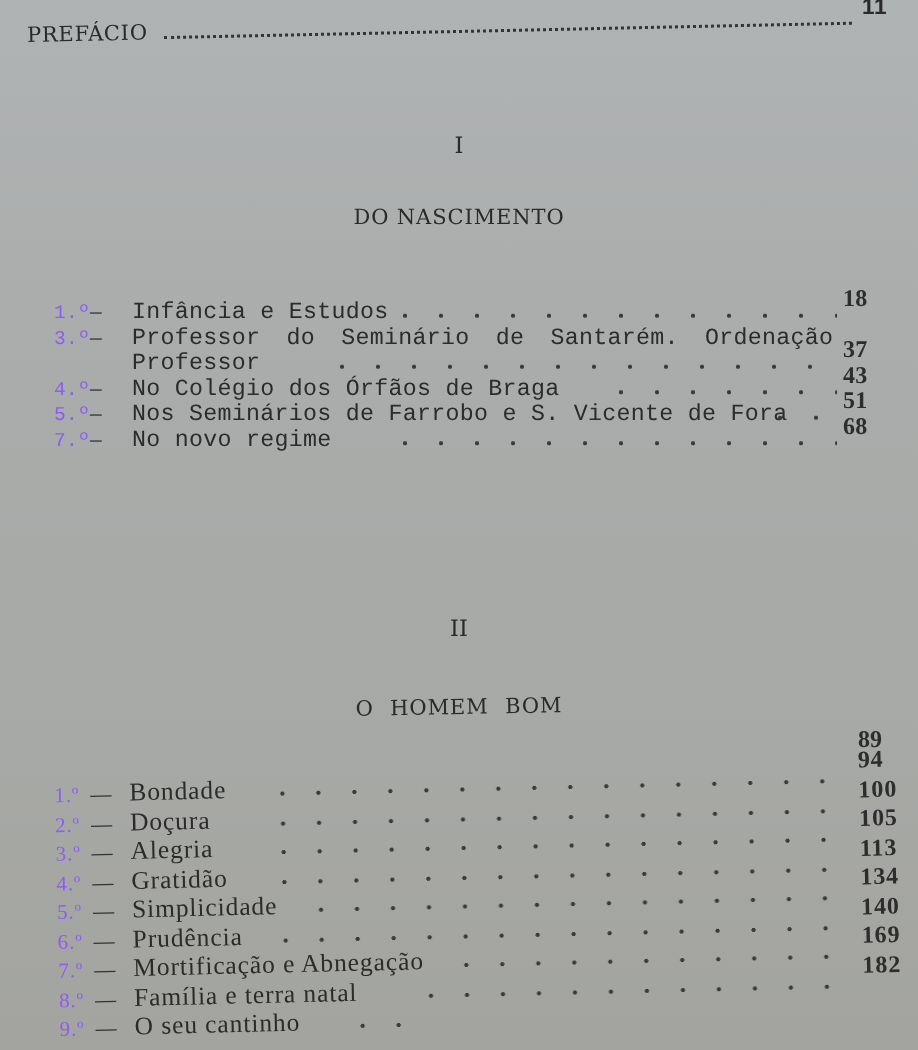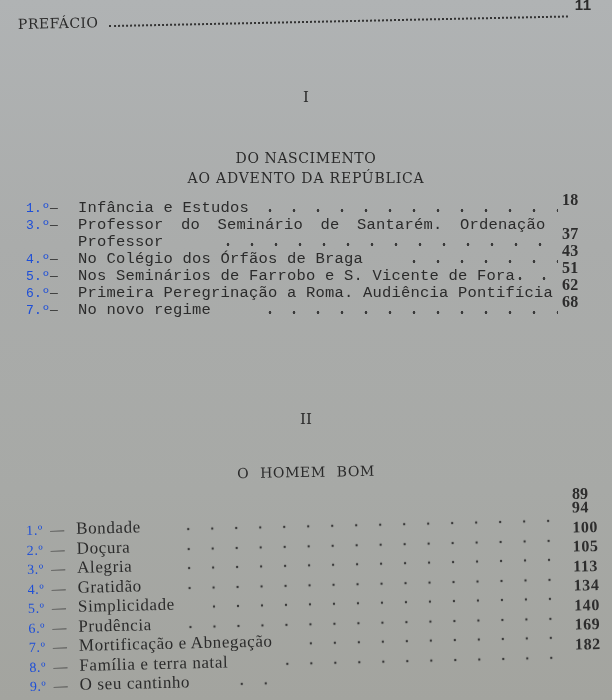--- a/index.html
+++ b/index.html
@@ -76,22 +76,23 @@
       height: 17px;
       font-family: "Liberation Mono", "DejaVu Sans Mono", monospace;
       font-size: 15.5px;
       line-height: 17px;
       letter-spacing: 0.2px;
       white-space: nowrap;
     }
     .toc-row .num {
       display: inline-block;
       width: 24px;
-      color: #1d4ed8;
+      color: #8b5cf6;
       font-size: 13px;
+      margin-left: 10px;
     }
     .toc-row .dash {
       display: inline-block;
       width: 28px;
       font-size: 13px;
       color: #333;
     }
     .toc-row .title {
       color: #2b2b2b;
     }
@@ -144,23 +145,22 @@
 
 <div class="page">
 
   <div class="preface">
     <span class="label">PREFÁCIO</span>
     <span class="leader"></span>
     <span class="page-num">11</span>
   </div>
 
   <div class="roman" style="top:88px;">I</div>
-  <div class="section-title" style="top:148px;">
+  <div class="section-title" style="top:135px;">
     <div>DO NASCIMENTO</div>
-    <div style="letter-spacing:0.8px;">AO ADVENTO DA REPÚBLICA</div>
   </div>
 
   <div class="toc toc1" style="top:200px;">
     <div class="toc-row">
       <span class="num">1.º</span><span class="dash">—</span><span class="title">Infância e Estudos</span>
       <span class="dotfill" style="left:232px;width:300px;"></span>
       <span class="pg">18</span>
     </div>
     <div class="toc-row">
       <span class="num">3.º</span><span class="dash">—</span><span class="title" style="word-spacing:8px;">Professor do Seminário de Santarém. Ordenação</span>
@@ -174,24 +174,20 @@
       <span class="num">4.º</span><span class="dash">—</span><span class="title">No Colégio dos Órfãos de Braga</span>
       <span class="dotfill" style="left:376px;width:156px;"></span>
       <span class="pg">43</span>
     </div>
     <div class="toc-row">
       <span class="num">5.º</span><span class="dash">—</span><span class="title">Nos Seminários de Farrobo e S. Vicente de Fora</span>
       <span class="dotfill" style="left:482px;width:50px;"></span>
       <span class="pg">51</span>
     </div>
     <div class="toc-row">
-      <span class="num">6.º</span><span class="dash">—</span><span class="title">Primeira Peregrinação a Roma. Audiência Pontifícia</span>
-      <span class="pg">62</span>
-    </div>
-    <div class="toc-row">
       <span class="num">7.º</span><span class="dash">—</span><span class="title">No novo regime</span>
       <span class="dotfill" style="left:232px;width:300px;"></span>
       <span class="pg">68</span>
     </div>
   </div>
 
   <div class="roman" style="top:410px;">II</div>
   <div class="section-title" style="top:462px; transform:rotate(-1deg);">
     <div style="word-spacing:6px;">O HOMEM BOM</div>
   </div>

